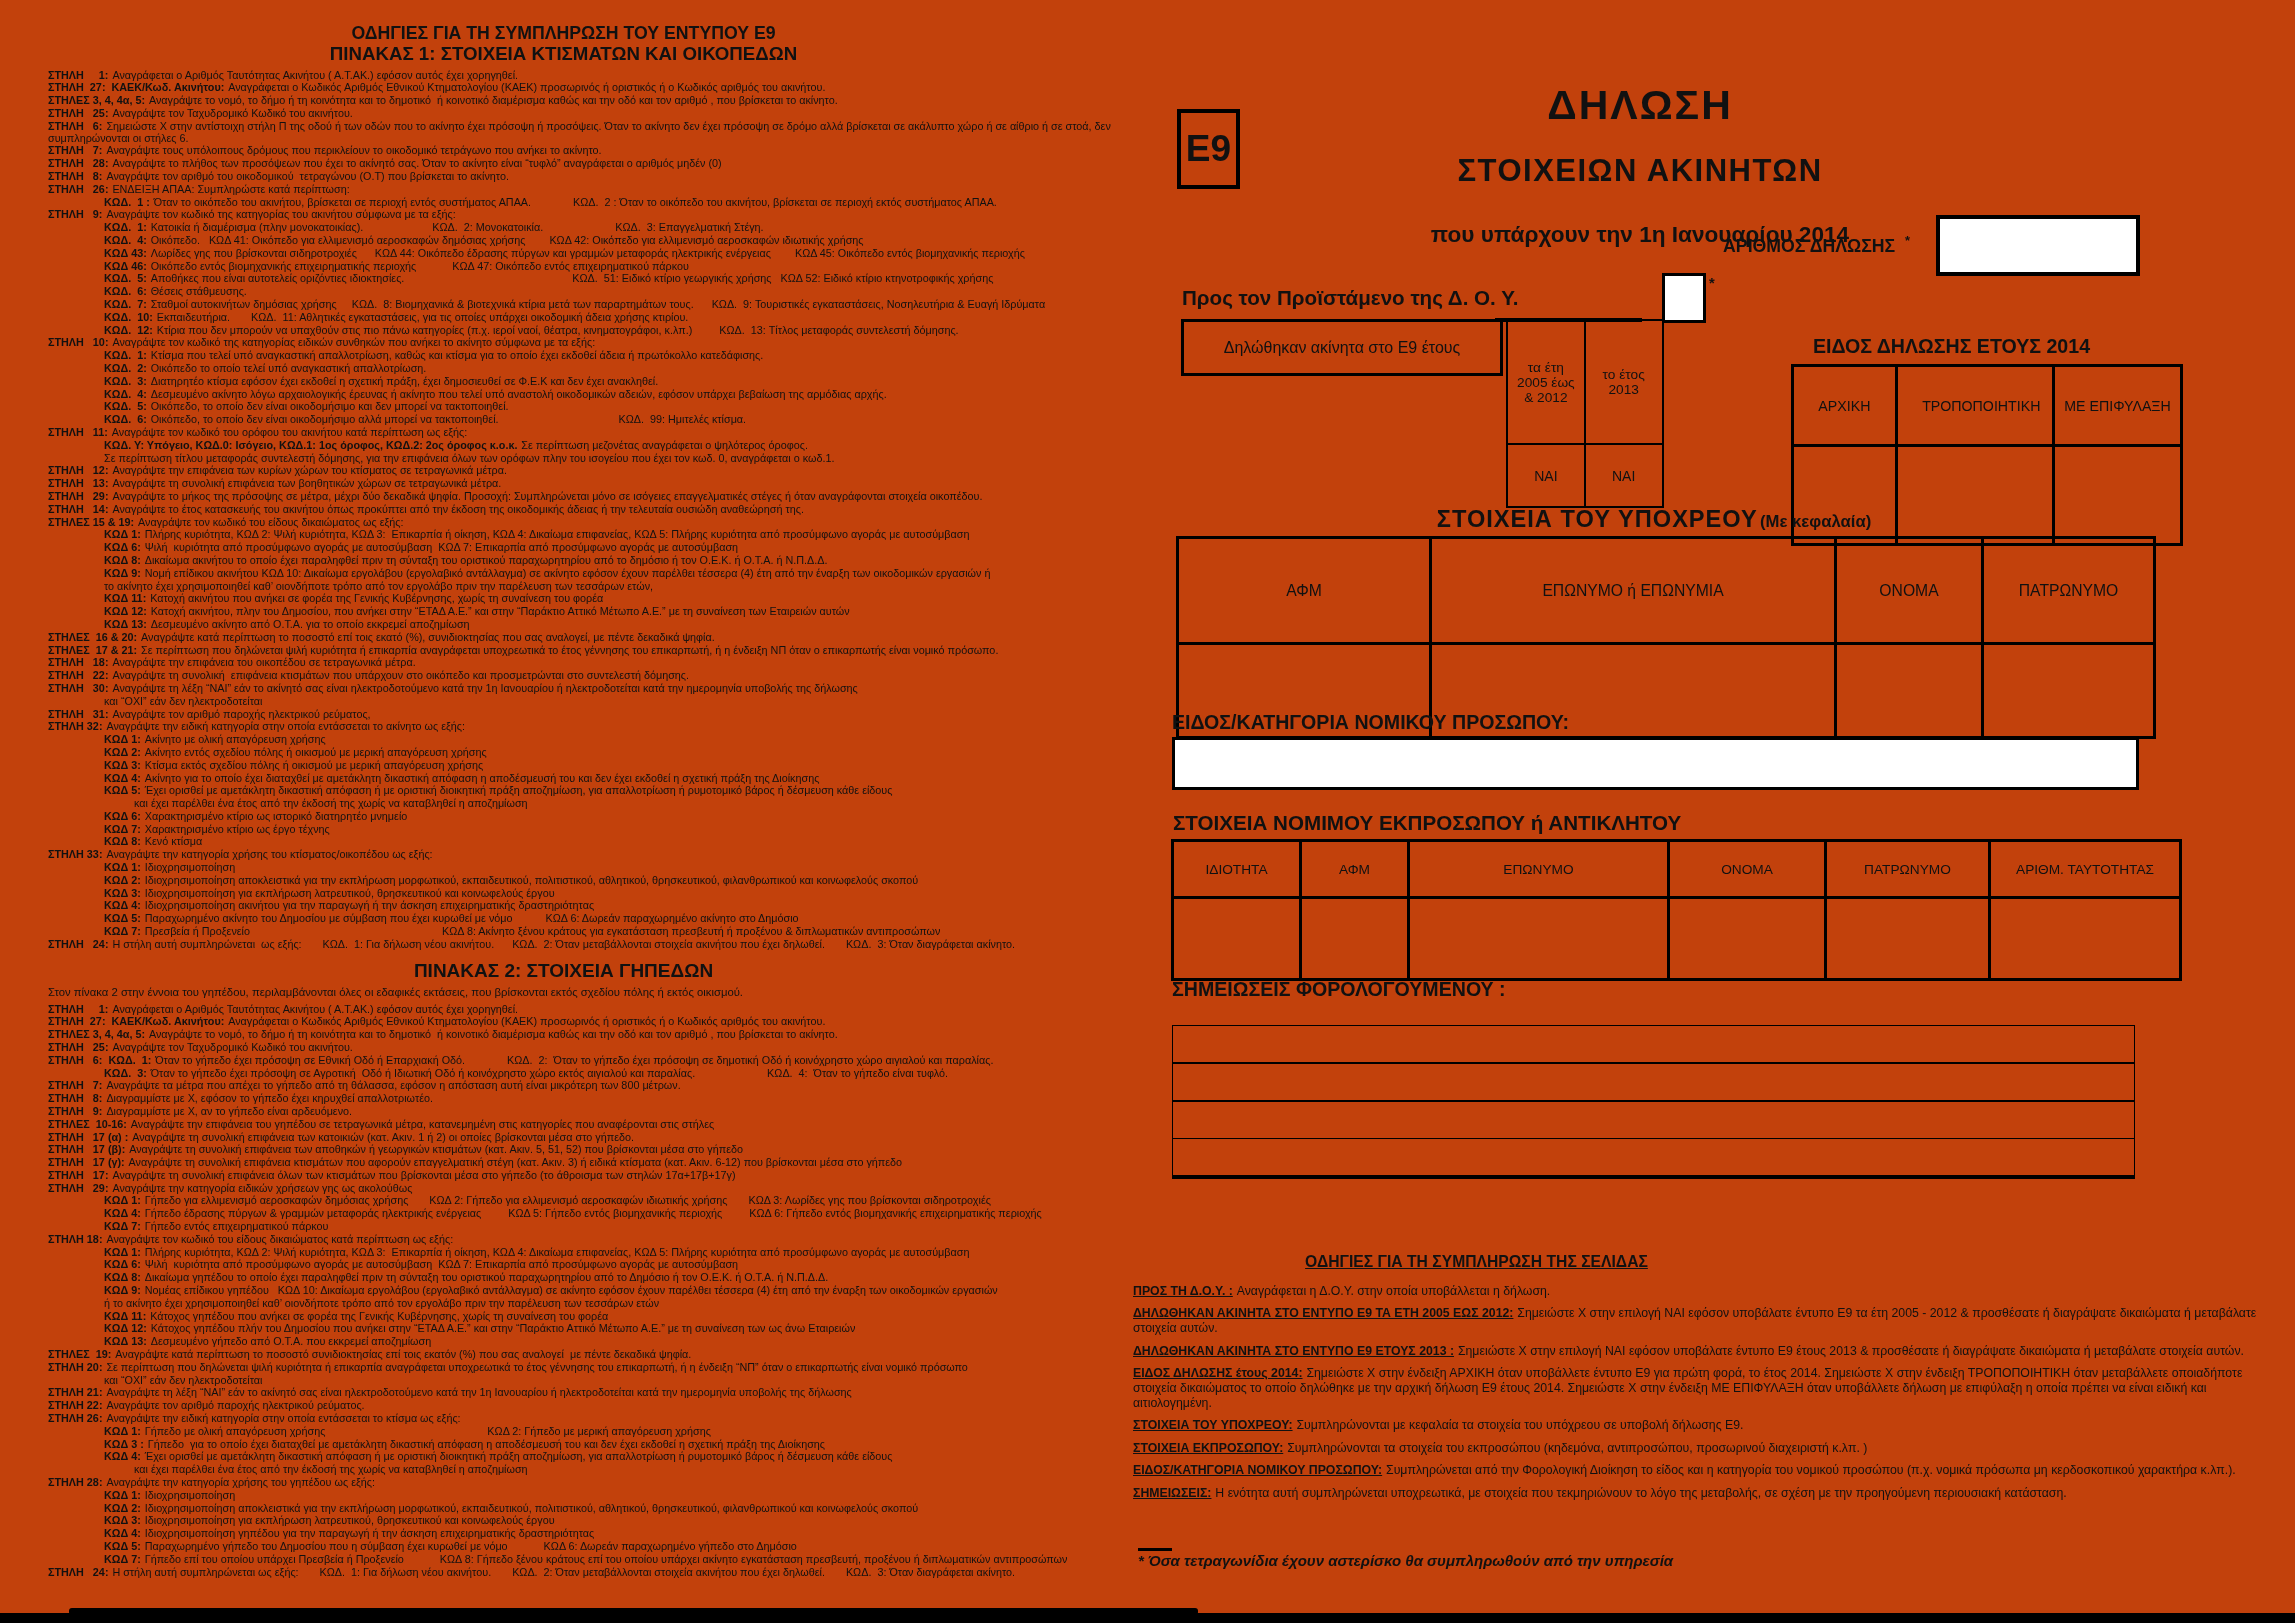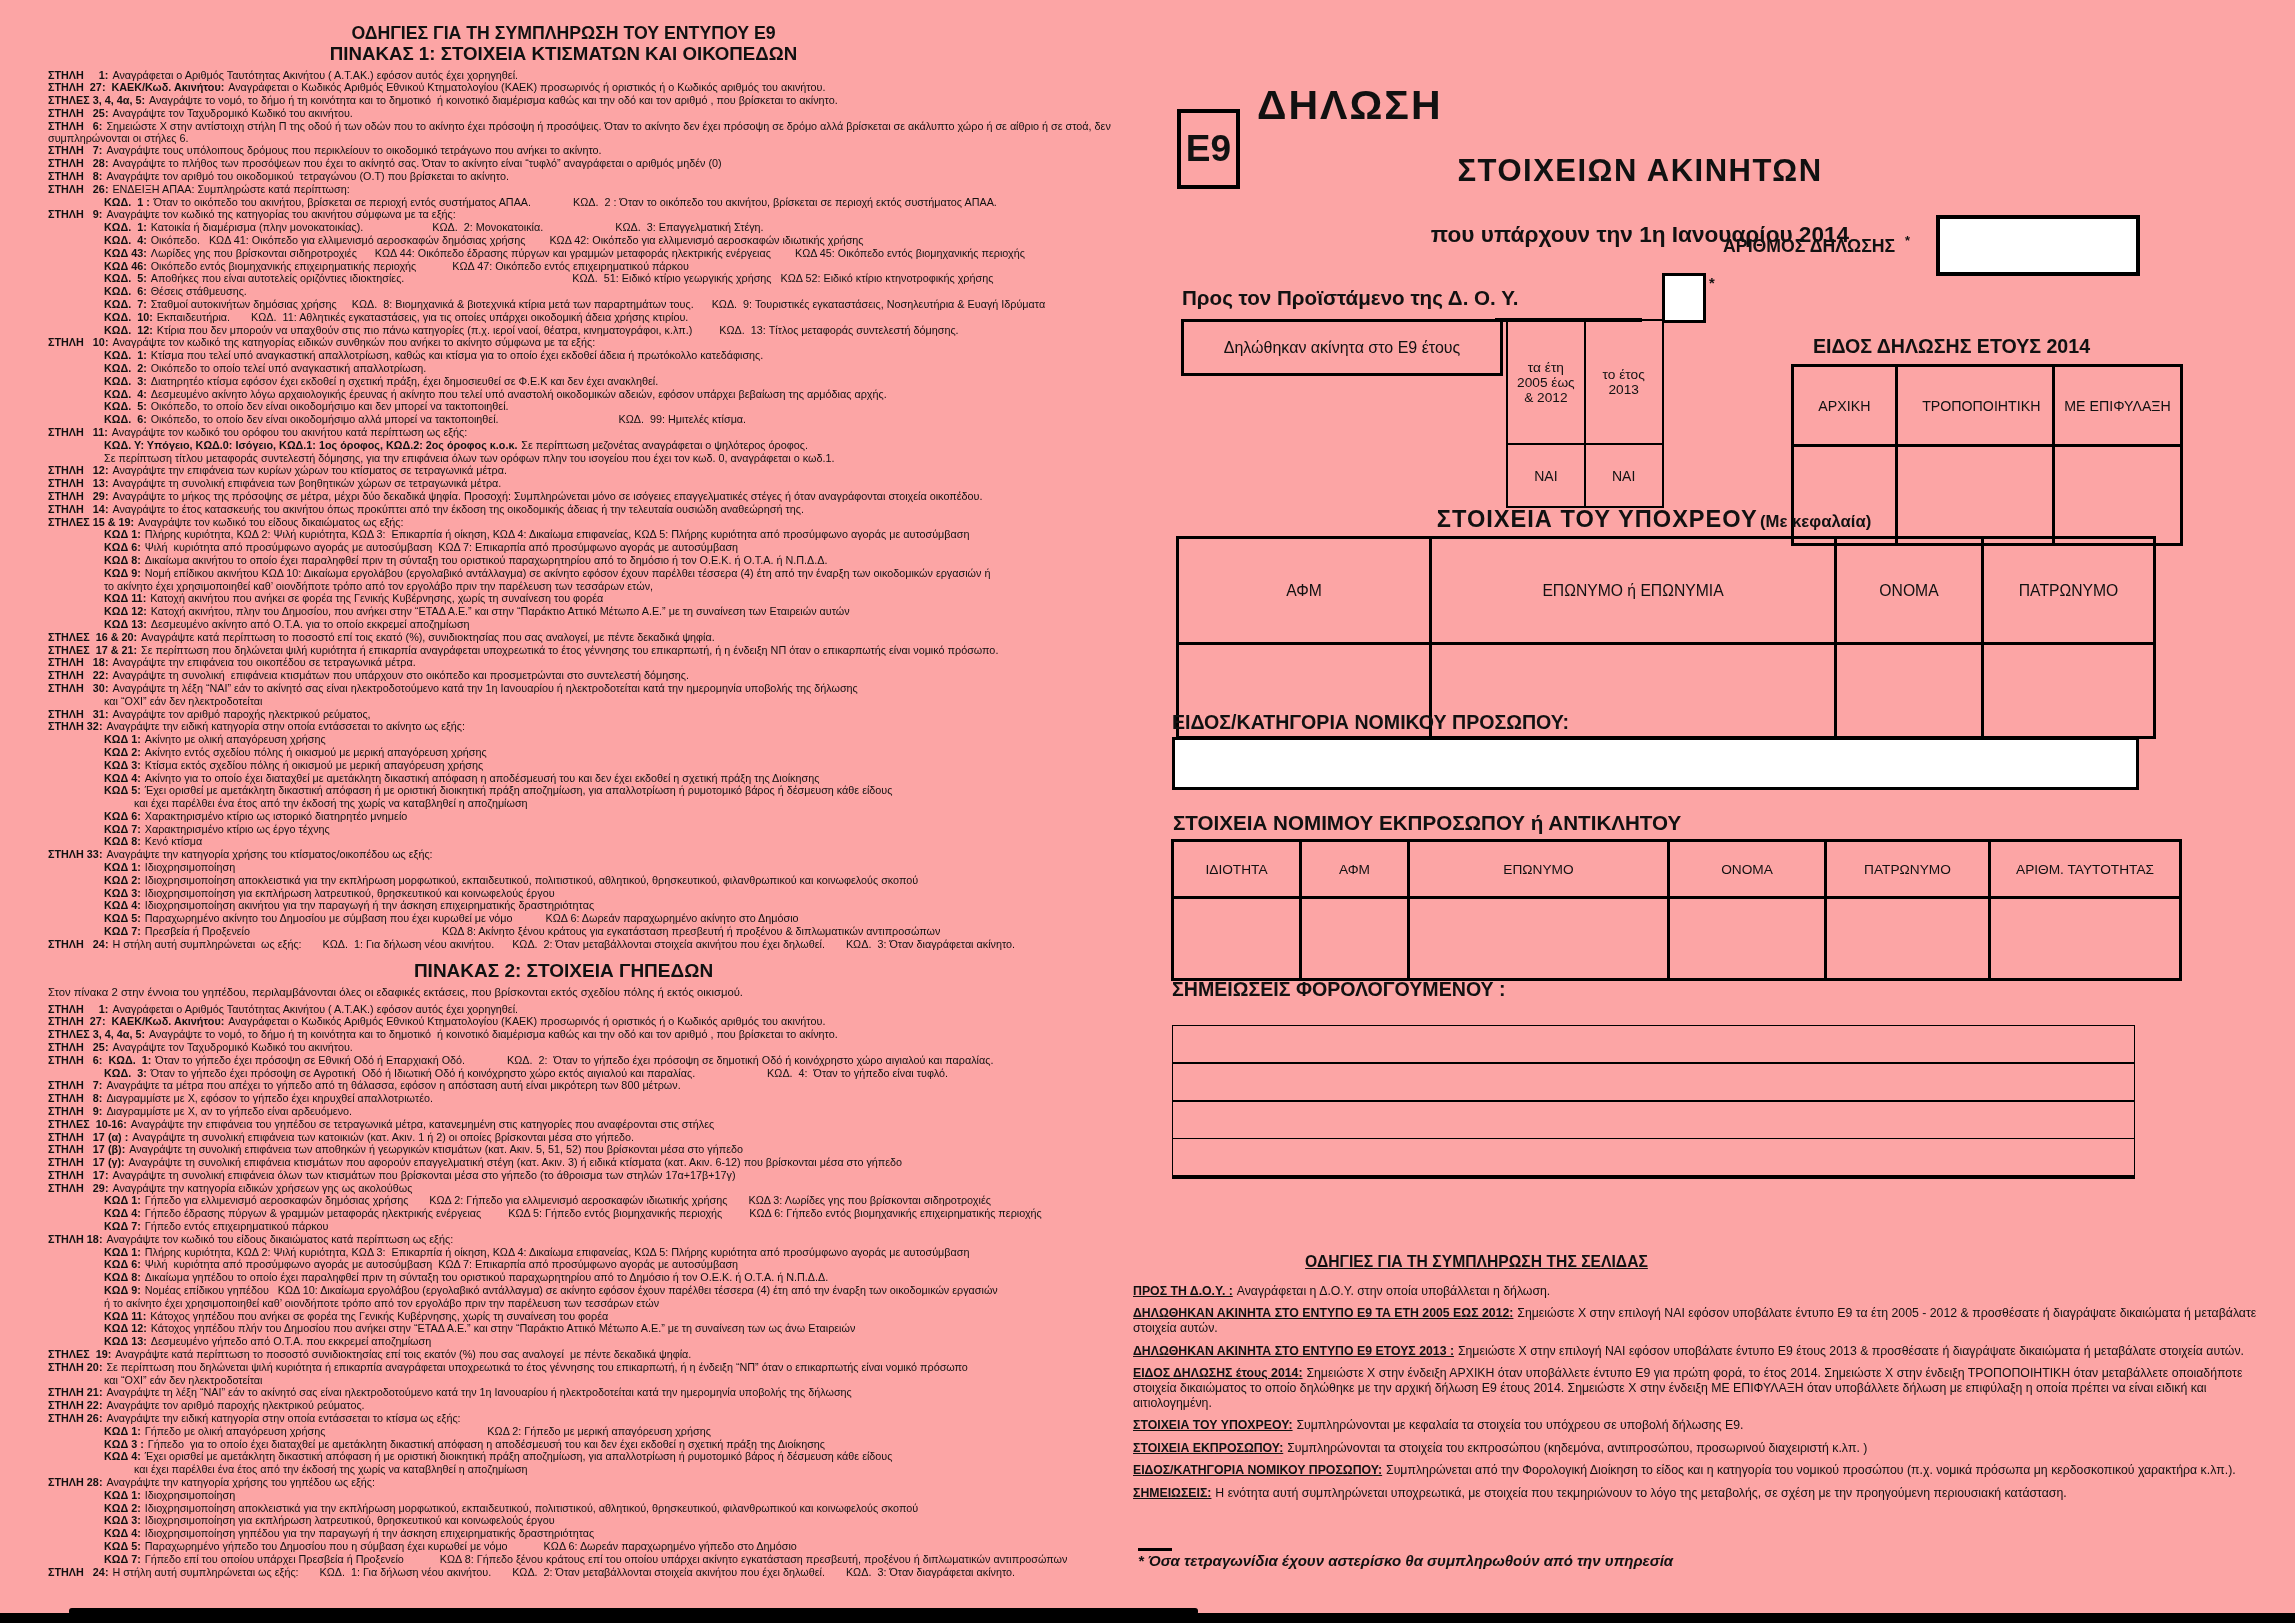--- a/index.html
+++ b/index.html
@@ -1,35 +1,35 @@
 <!DOCTYPE html>
 <html style="font-size:7.9px"><head>
 <meta charset="utf-8">
 <style>
   html,body{margin:0;padding:0;background:#e8e8e4;}
-  .page{position:relative;width:2295px;height:1624px;background:#fca5a5;
+  .page{position:relative;width:2295px;height:1624px;background:#c2410c;
         font-family:"Liberation Sans",sans-serif;color:#111;overflow:hidden;}
 
   
   .left-col{position:absolute;left:48px;top:22.6px;width:1108px;}
   .lc-title{width:1031px;text-align:center;font-weight:bold;font-size:17.7px;line-height:20.6px;}
   .lc-title2{width:1031px;text-align:center;font-weight:bold;font-size:18.7px;line-height:21.6px;margin-bottom:4.9px;}
   .lc-intro{font-size:11.3px;line-height:13.7px;margin-bottom:3.9px;white-space:pre-wrap;}
   .lc-intro .em{font-weight:bold;text-decoration:underline;}
   .ins-line{font-size:10.8px;line-height:11.8px;margin-bottom:1px;white-space:pre-wrap;}
   .ins-line .b{font-weight:bold;margin-right:3.9px;}
   .ins-line .b:empty{margin-right:0;}
   .lvl1{padding-left:56px;}
   .lvl2{padding-left:86px;}
   .tbl2-head{width:1031px;text-align:center;font-weight:bold;font-size:19px;line-height:20.6px;margin-top:10.8px;margin-bottom:3.9px;}
 
   
   .e9box{position:absolute;left:1177px;top:109px;width:55px;height:72px;border:4.4px solid #000;
          display:flex;align-items:center;justify-content:center;font-size:37px;font-weight:bold;}
-  .title1{position:absolute;left:1257px;top:82px;width:766px;text-align:left;font-size:41px;font-weight:bold;letter-spacing:2px;}
+  .title1{position:absolute;left:1257px;top:82px;width:766px;text-align:center;font-size:41px;font-weight:bold;letter-spacing:2px;}
   .title2{position:absolute;left:1257px;top:153px;width:766px;text-align:center;font-size:31px;font-weight:bold;letter-spacing:1.5px;}
   .title3{position:absolute;left:1257px;top:222px;width:766px;text-align:center;font-size:22.6px;font-weight:bold;}
   .arith-label{position:absolute;left:1635px;top:233px;width:275px;text-align:right;font-size:17.7px;font-weight:bold;}
   .arith-label sup{font-size:12.8px;}
   .arith-box{position:absolute;left:1936px;top:215px;width:196px;height:53px;border:4.9px solid #000;background:#fff;}
   .doy-label{position:absolute;left:1182px;top:286px;font-size:20.6px;font-weight:bold;}
   .doy-line{position:absolute;left:1495px;top:318px;width:147px;height:0;border-top:4.9px solid #000;}
   .doy-box{position:absolute;left:1662px;top:273px;width:38px;height:44px;border:3.9px solid #000;background:#fff;}
   .doy-ast{position:absolute;left:1709px;top:275px;font-size:14.7px;font-weight:bold;}
 

